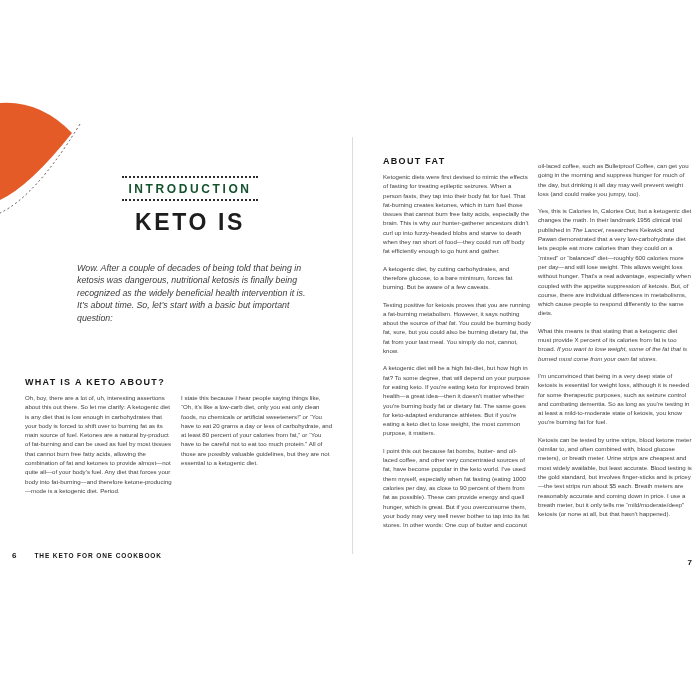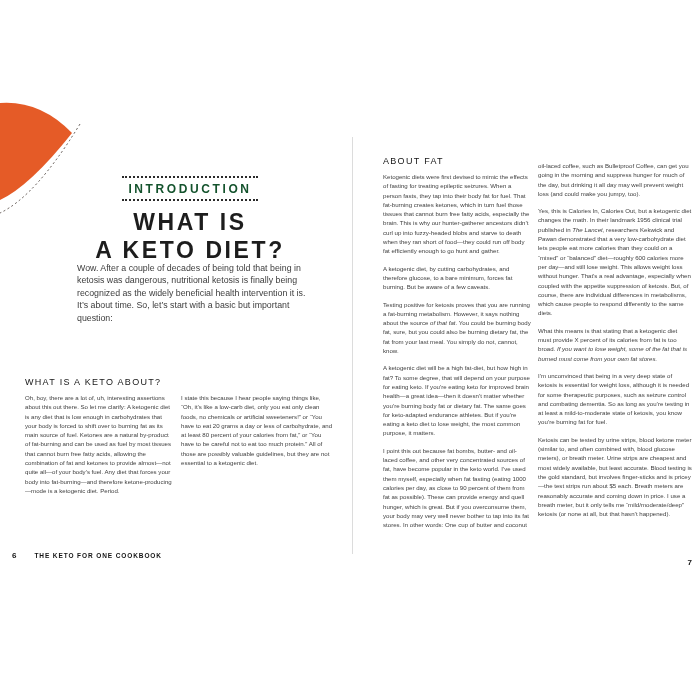--- a/index.html
+++ b/index.html
@@ -18,25 +18,25 @@
     display:inline-block;font-size:12px;font-weight:700;letter-spacing:2.6px;
     color:#14532d;border-top:2px dotted #2a2a2a;border-bottom:2px dotted #2a2a2a;
     padding:4px 6px 3px 6px;
   }
   .big-title{
     margin-top:7px;font-size:23px;line-height:28px;font-weight:700;
     letter-spacing:2.6px;color:#1d1d1d;
   }
   .intro{
     position:absolute;left:77px;top:262px;width:240px;
-    font-size:8.8px;line-height:12.4px;color:#3c3c3c;
+    font-size:8.8px;line-height:12.4px;color:#3c3c3c;font-style:italic;
   }
   
   .section-heading{
-    position:absolute;font-size:9px;font-weight:400;letter-spacing:1.3px;
+    position:absolute;font-size:9px;font-weight:700;letter-spacing:1.3px;
     color:#161616;white-space:nowrap;
   }
   #left-section-heading{left:25px;top:377px;}
   #right-section-heading{left:383px;top:156px;}
   
   .col{position:absolute;font-size:6.1px;line-height:9.3px;color:#3e3e3e;}
   .col p{margin:0 0 8px 0;}
   #left-col1{left:25px;top:393px;width:147px;}
   #left-col2{left:181px;top:393px;width:152px;}
   #right-col1{left:383px;top:172px;width:148px;}
@@ -56,22 +56,21 @@
     <path d="M0,103 Q40,100 72,133 Q30,186 0,200 Z" fill="#e55b27"></path>
     <path d="M80,124 Q36,196 0,213" fill="none" stroke-width="0.8" stroke-dasharray="2,2.6" stroke="#3a2e28"></path>
   </svg>
 
   <div class="divider"></div>
 
   <div>
     <div class="header-block">
       <span class="kicker">INTRODUCTION</span>
       <div class="big-title">
-        <div>WHAT IS</div>
-        <div>A KETO DIET?</div>
+        <div>KETO IS</div>
       </div>
     </div>
 
     <div class="intro">Wow. After a couple of decades of being told that being in ketosis was dangerous, nutritional ketosis is finally being recognized as the widely beneficial health intervention it is. It’s about time. So, let’s start with a basic but important question:</div>
 
     <div class="section-heading" id="left-section-heading">WHAT IS A KETO ABOUT?</div>
 
     <div class="col" id="left-col1">
         <p>Oh, boy, there are a lot of, uh, interesting assertions about this out there. So let me clarify: A ketogenic diet is any diet that is low enough in carbohydrates that your body is forced to shift over to burning fat as its main source of fuel. Ketones are a natural by-product of fat-burning and can be used as fuel by most tissues that cannot burn free fatty acids, allowing the combination of fat and ketones to provide almost—not quite all—of your body’s fuel. Any diet that forces your body into fat-burning—and therefore ketone-producing—mode is a ketogenic diet. Period.</p>
       </div>

